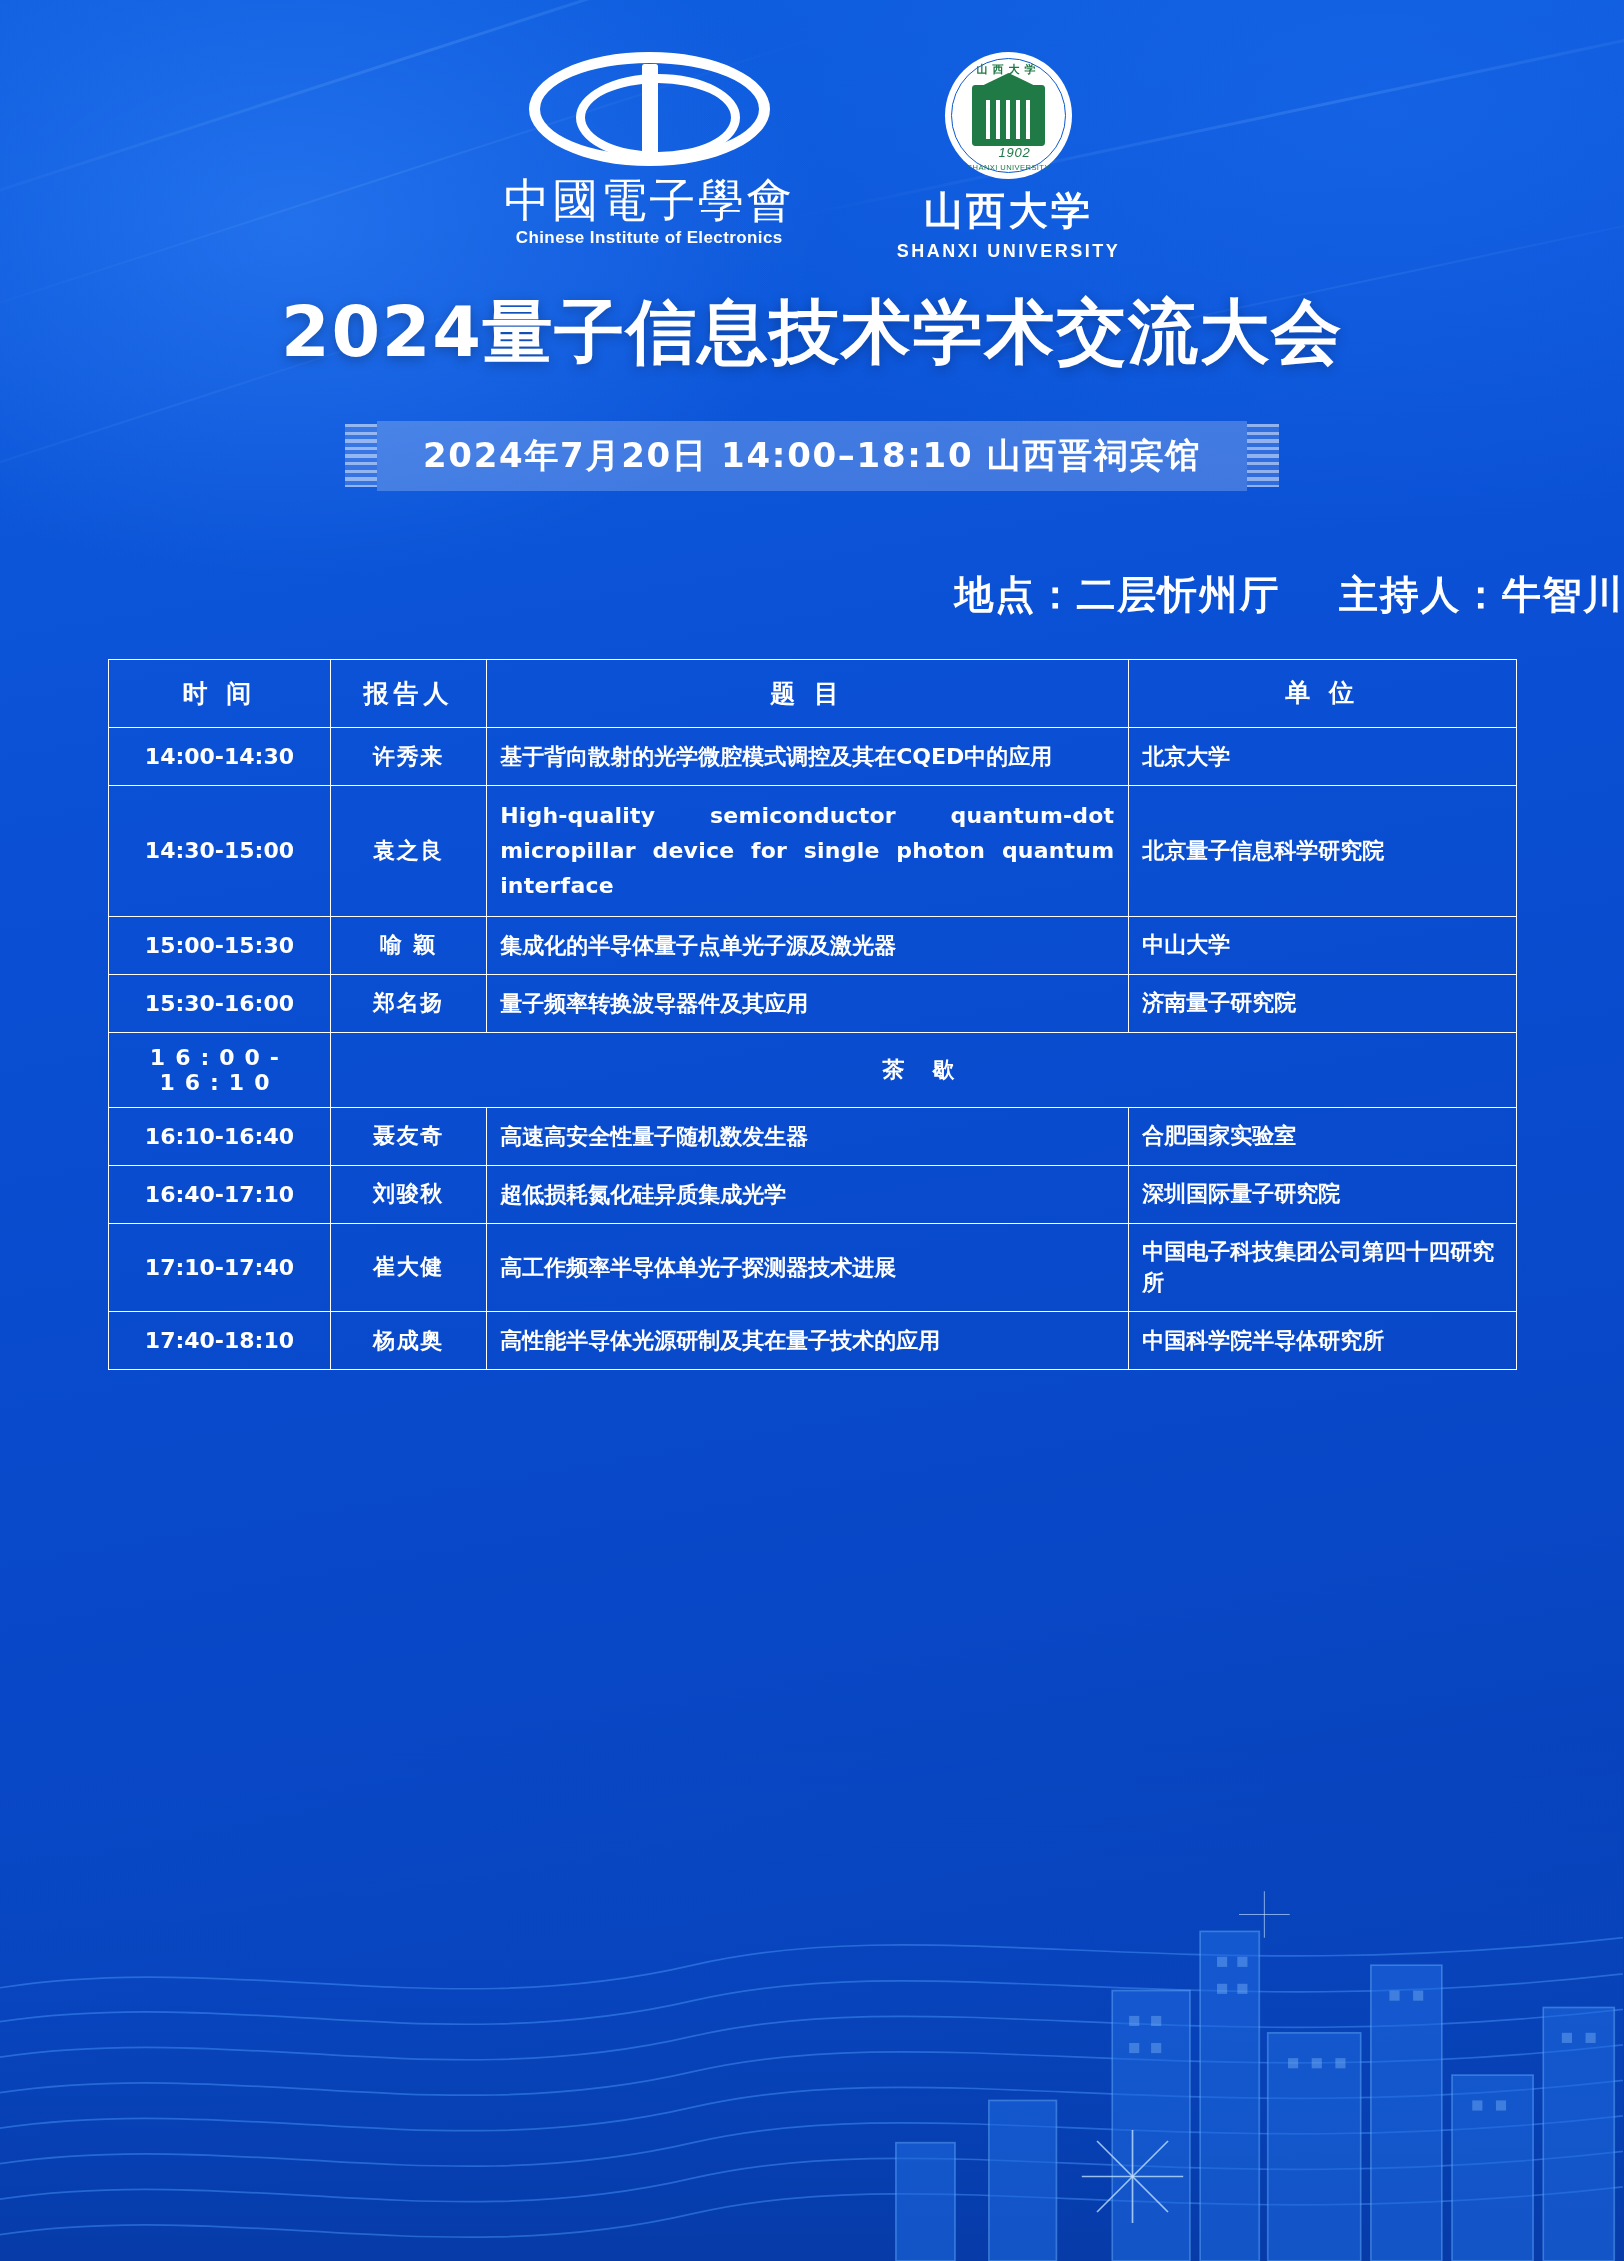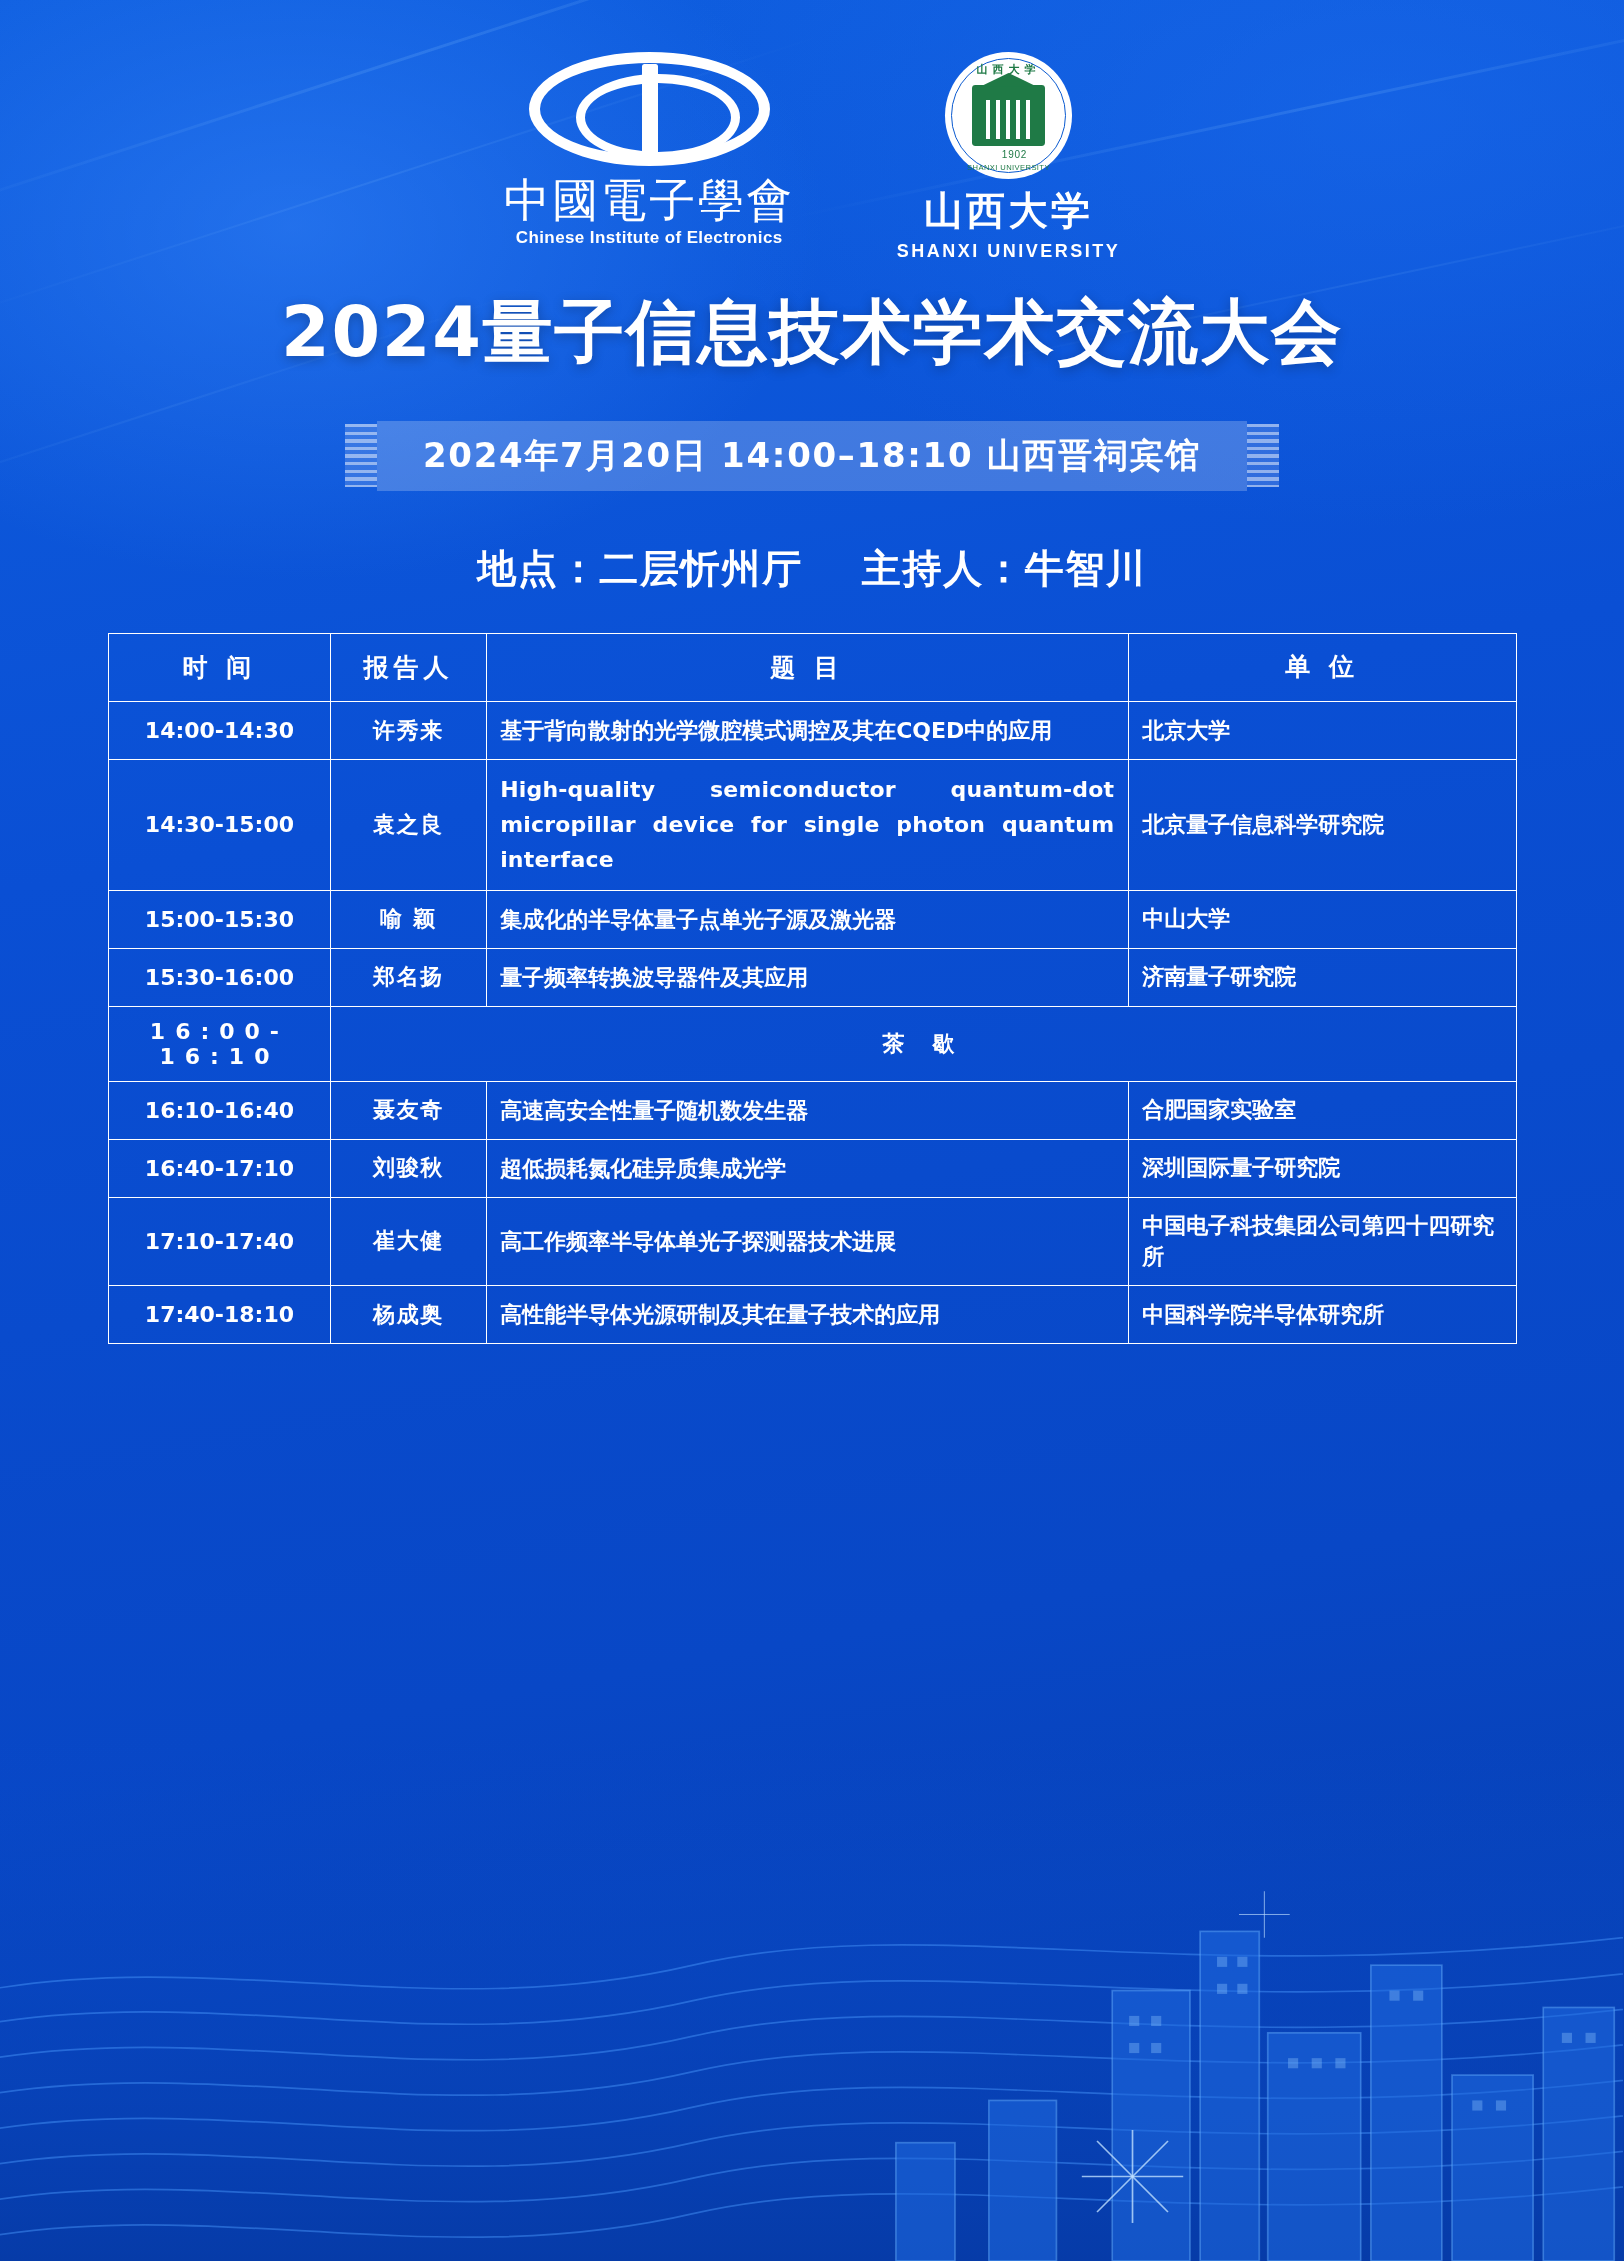--- a/index.html
+++ b/index.html
@@ -130,23 +130,24 @@
     text-align: center;
     font-size: 11px;
     color: #1f7a46;
     letter-spacing: 5px;
     font-weight: 700;
   }
   .su-year {
     position: absolute;
     bottom: 18.6px; left: 12px; right: 0;
     text-align: center;
-    font-size: 10px;
+    font-size: 13px;
     color: #1f7a46;
     letter-spacing: 0.8px;
+    font-style: italic;
   }
   .su-bottom-text {
     position: absolute;
     bottom: 6.8px; left: 0; right: 0;
     text-align: center;
     font-size: 7.6px;
     color: #1f7a46;
     letter-spacing: 0.4px;
   }
   .su-cn {
@@ -208,25 +209,25 @@
     font-size: 34px;
     font-weight: 700;
     letter-spacing: 1.7px;
     white-space: nowrap;
     font-family: "DejaVu Sans", sans-serif;
   }
 
   
   .venue-line {
     position: relative;
-    text-align: center;
+    text-align: right;
     color: #ffffff;
     font-size: 39px;
     font-weight: 800;
-    margin-top: 51px;
+    margin-top: 77px;
     letter-spacing: 1.7px;
     font-family: Liberation Mono, monospace;
   }
   .venue-line .gap { display: inline-block; width: 59px; }
 
   
   .table-wrap {
     position: relative;
     margin: 37px auto 0 auto;
     width: 1409px;

